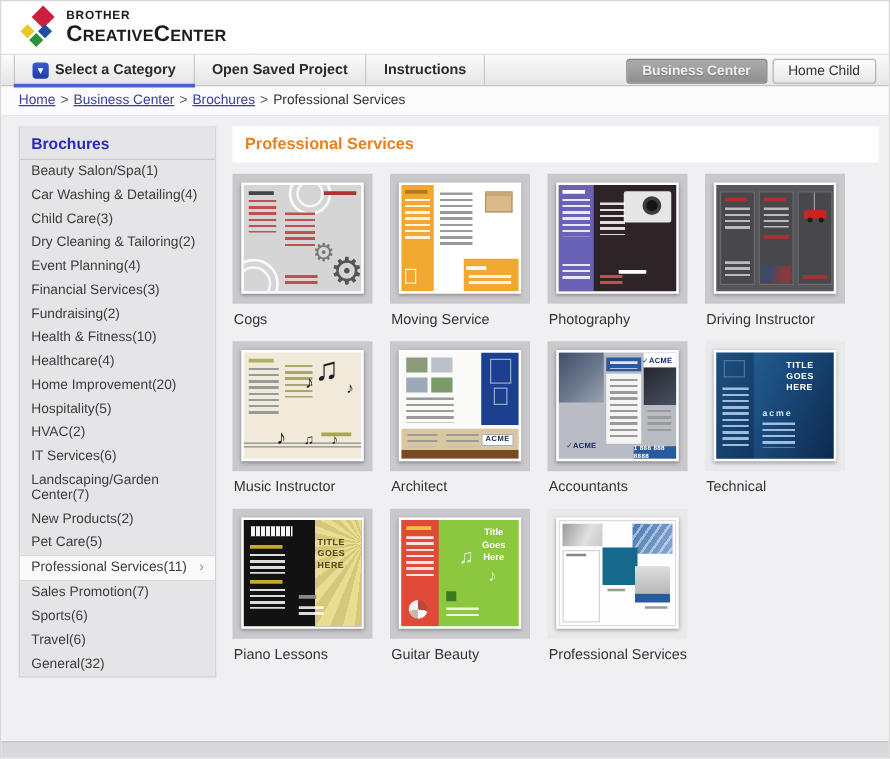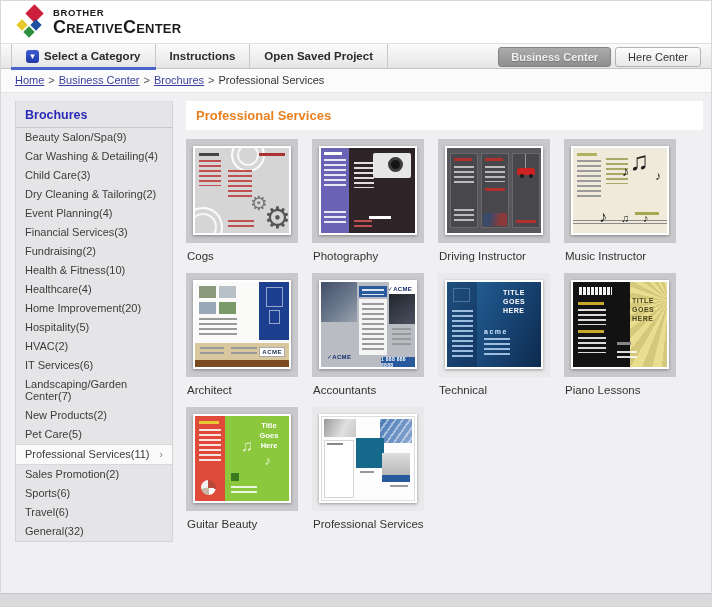--- a/index.html
+++ b/index.html
@@ -173,41 +173,41 @@
       </div>
     </div>
   </div>
 
   <div class="tabbar">
     <div class="tab active">
       <span class="cat-ico">▾</span>
       <span>Select a Category</span>
     </div>
     <div class="tab">
+      <span>Open Saved Project</span>
+    </div>
+    <div class="tab">
       <span>Instructions</span>
-    </div>
-    <div class="tab">
-      <span>Open Saved Project</span>
     </div>
     <div class="switch">
       <div class="sw-btn dark">Business Center</div>
-      <div class="sw-btn light">Here Center</div>
+      <div class="sw-btn light">Home Child</div>
     </div>
   </div>
 
   <div class="crumbs">
     <a>Home</a><span class="sep">&gt;</span><a>Business Center</a><span class="sep">&gt;</span><a>Brochures</a><span class="sep">&gt;</span><span>Professional Services</span>
   </div>
 
   <div class="content">
 
     <div class="sidebar">
       <div class="side-title">Brochures</div>
       <div class="side-item">
-          <span>Beauty Salon/Spa(9)</span>
+          <span>Beauty Salon/Spa(1)</span>
         </div>
       <div class="side-item">
           <span>Car Washing &amp; Detailing(4)</span>
         </div>
       <div class="side-item">
           <span>Child Care(3)</span>
         </div>
       <div class="side-item">
           <span>Dry Cleaning &amp; Tailoring(2)</span>
         </div>
@@ -245,21 +245,21 @@
           <span>New Products(2)</span>
         </div>
       <div class="side-item">
           <span>Pet Care(5)</span>
         </div>
       <div class="side-item selected">
           <span>Professional Services(11)</span>
           <span class="arrow">›</span>
         </div>
       <div class="side-item">
-          <span>Sales Promotion(2)</span>
+          <span>Sales Promotion(7)</span>
         </div>
       <div class="side-item">
           <span>Sports(6)</span>
         </div>
       <div class="side-item">
           <span>Travel(6)</span>
         </div>
       <div class="side-item">
           <span>General(32)</span>
         </div>
@@ -283,20 +283,38 @@
               <div class="ab hd" style="right:4px;top:5px;width:26px;"></div>
               <div class="tl tl-red" style="left:33px;top:22px;width:24px;height:30px;"></div>
               <div class="ab gearwrap"><span class="g1">⚙</span><span class="g2">⚙</span></div>
               <div class="tl tl-red" style="left:33px;bottom:4px;width:26px;height:9px;"></div>
             </div>
               </div>
           </div>
           <div class="card-label">Cogs</div>
         </div>
 
+        <div class="card">
+          <div class="thumb t-move">
+            <div class="sheet">
+                <div class="art">
+              <div class="ab band" style="left:0;top:0;bottom:0;width:26px;"></div>
+              <div class="ab" style="left:3px;top:4px;width:18px;height:3px;background:#b87818;"></div>
+              <div class="tl tl-white" style="left:3px;top:11px;width:20px;height:34px;"></div>
+              <div class="ab" style="left:3px;bottom:6px;width:9px;height:12px;border:1px solid rgba(255,255,255,.8);"></div>
+              <div class="tl tl-gray" style="left:31px;top:6px;width:26px;height:44px;"></div>
+              <div class="ab box" style="right:5px;top:5px;"></div>
+              <div class="ab band" style="right:0;bottom:0;width:44px;height:26px;"></div>
+              <div class="ab" style="right:26px;bottom:17px;width:16px;height:3px;background:#fff;"></div>
+              <div class="tl tl-white" style="right:6px;bottom:4px;width:34px;height:9px;"></div>
+            </div>
+              </div>
+          </div>
+          <div class="card-label">Moving Service</div>
+        </div>
 
         <div class="card">
           <div class="thumb t-photo">
             <div class="sheet">
                 <div class="art">
               <div class="ab pur" style="left:0;top:0;bottom:0;width:28px;"></div>
               <div class="ab" style="left:3px;top:4px;width:18px;height:3px;background:#fff;"></div>
               <div class="tl tl-white" style="left:3px;top:11px;width:22px;height:30px;"></div>
               <div class="tl tl-white" style="left:3px;bottom:8px;width:22px;height:14px;"></div>
               <div class="ab cam" style="right:4px;top:5px;"></div>

